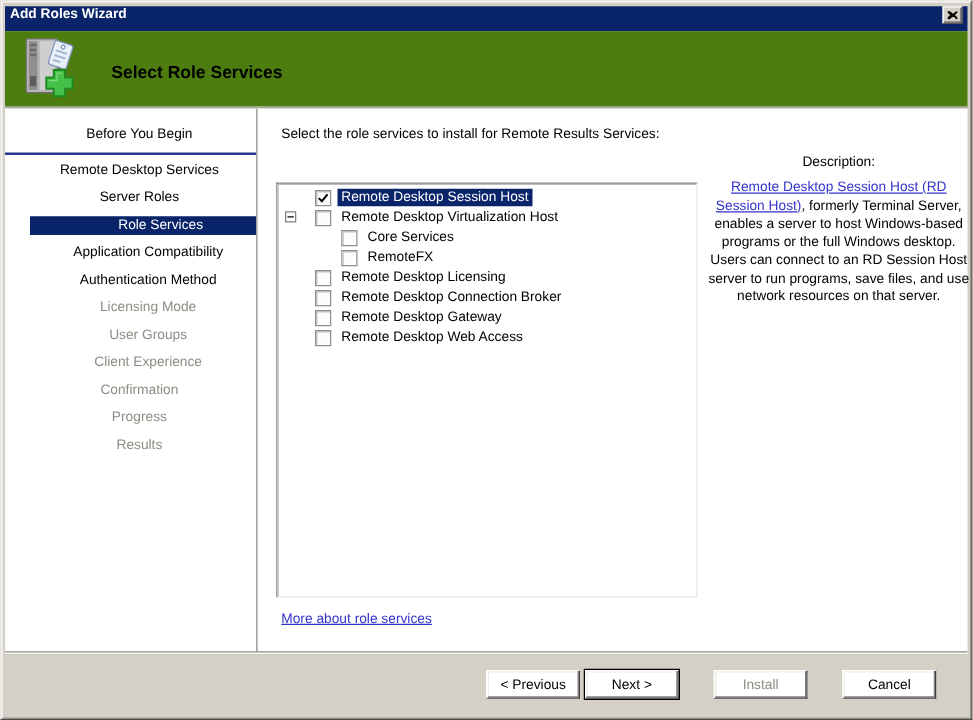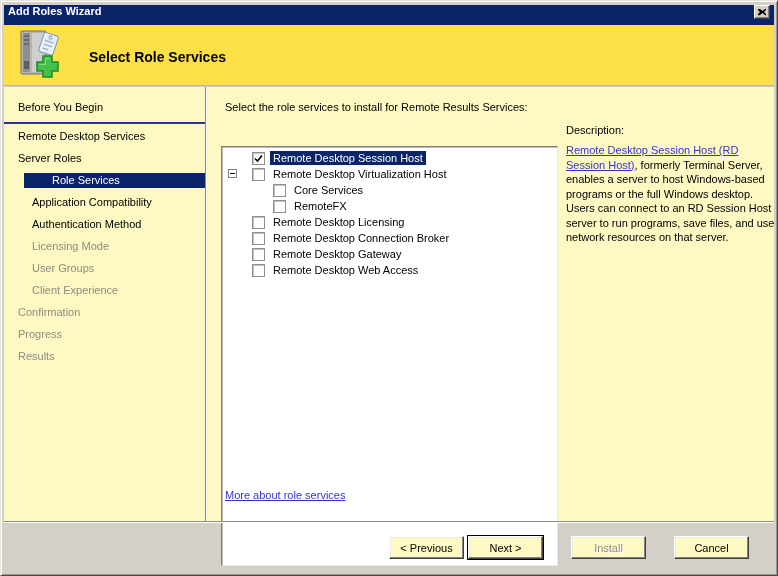--- a/index.html
+++ b/index.html
@@ -24,43 +24,43 @@
     width:16px; height:14px; background:#d4d0c8; cursor:default;
     border:1px solid; border-color:#fff #404040 #404040 #fff;
     box-shadow: inset -1px -1px 0 #808080;
     display:flex; align-items:center; justify-content:center;
   }
   .close-btn svg { display:block; }
 
   
   .header {
     position:absolute; left:3px; right:3px; top:24px; height:61px;
-    background:#fde047; border-bottom:1px solid #b8b4ab;
+    background:#4d7c0f; border-bottom:1px solid #b8b4ab;
   }
   .header .hicon { position:absolute; left:9px; top:3px; }
   .header .htitle { position:absolute; left:85px; top:24px; font-size:14px; font-weight:bold; }
 
   
-  .midrow { position:absolute; left:3px; right:3px; top:86px; bottom:53px; background:#fef9c3; }
+  .midrow { position:absolute; left:3px; right:3px; top:86px; bottom:53px; background:#ffffff;text-align:center; }
   .sidebar { position:absolute; left:0; top:0; bottom:0; width:201px; padding-top:13px; }
   .v-divider { position:absolute; left:201px; top:0; bottom:0; width:2px; background:#fff; border-left:1px solid #8f8c84; }
 
   .side-item { height:15px; line-height:15px; margin-bottom:7px; white-space:nowrap; }
   .side-item.indent0 { padding-left:14px; }
   .side-item.indent1 { padding-left:28px; }
   .side-item.disabled { color:#8e8c83; }
   .side-item.selected { background:#0a246a; color:#fff;margin-left:20px; }
   .side-sep { height:2px; background:#27368f; margin-bottom:5px; }
 
   .content { position:absolute; left:204px; right:0; top:0; bottom:0; }
   .instruction { position:absolute; left:17px; top:14px; }
   .list-label  { position:absolute; left:15px; top:37px;margin-top:36px; }
 
   .listbox {
-    position:absolute; left:13px; top:59px; width:337px; height:420px;
+    position:absolute; left:13px; top:59px; width:337px; height:332px;
     background:#fff; padding-top:3px;
     border:1px solid; border-color:#808080 #e8e8e8 #e8e8e8 #808080;
     box-shadow: inset 1px 1px 0 #bdbdbd;
     overflow:hidden;
   }
   .tree-row { position:relative; height:16px; display:flex; align-items:center; }
   .expander {
     position:absolute; left:6px; top:3px; width:9px; height:9px;
     background:#fff; border:1px solid #808080; display:flex; align-items:center; justify-content:center;
   }
@@ -80,21 +80,21 @@
   .more-link { position:absolute; left:17px; top:402px; }
 
   .desc { position:absolute; left:358px; top:37px; width:210px; }
   .desc .desc-head { margin-bottom:7px; }
   .desc p { line-height:14.5px; }
 
   
   .h-divider { position:absolute; left:3px; right:3px; bottom:52px; height:2px; background:#fff; border-top:1px solid #8f8c84; }
   .footer { position:absolute; left:3px; right:3px; bottom:3px; height:49px; display:flex; justify-content:flex-end; align-items:flex-start; padding:13px 25px 0 0; }
   .btn {
-    width:75px; height:23px; background:#fef9c3; font-family:inherit; font-size:11px; color:#000;
+    width:75px; height:23px; background:#ffffff; font-family:inherit; font-size:11px; color:#000;
     border:1px solid; border-color:#fff #404040 #404040 #fff;
     box-shadow: inset -1px -1px 0 #808080, inset 1px 1px 0 #ece9e2;
     cursor:default;
   }
   .btn.default { box-shadow: 0 0 0 1px #000, inset -1px -1px 0 #808080, inset 1px 1px 0 #ece9e2; }
   .btn.disabled { color:#8e8c83; text-shadow:1px 1px 0 #fff; }
   .btn + .btn { margin-left:4px; }
   .btn.gap { margin-left:28px; }
 </style>
 </head>

